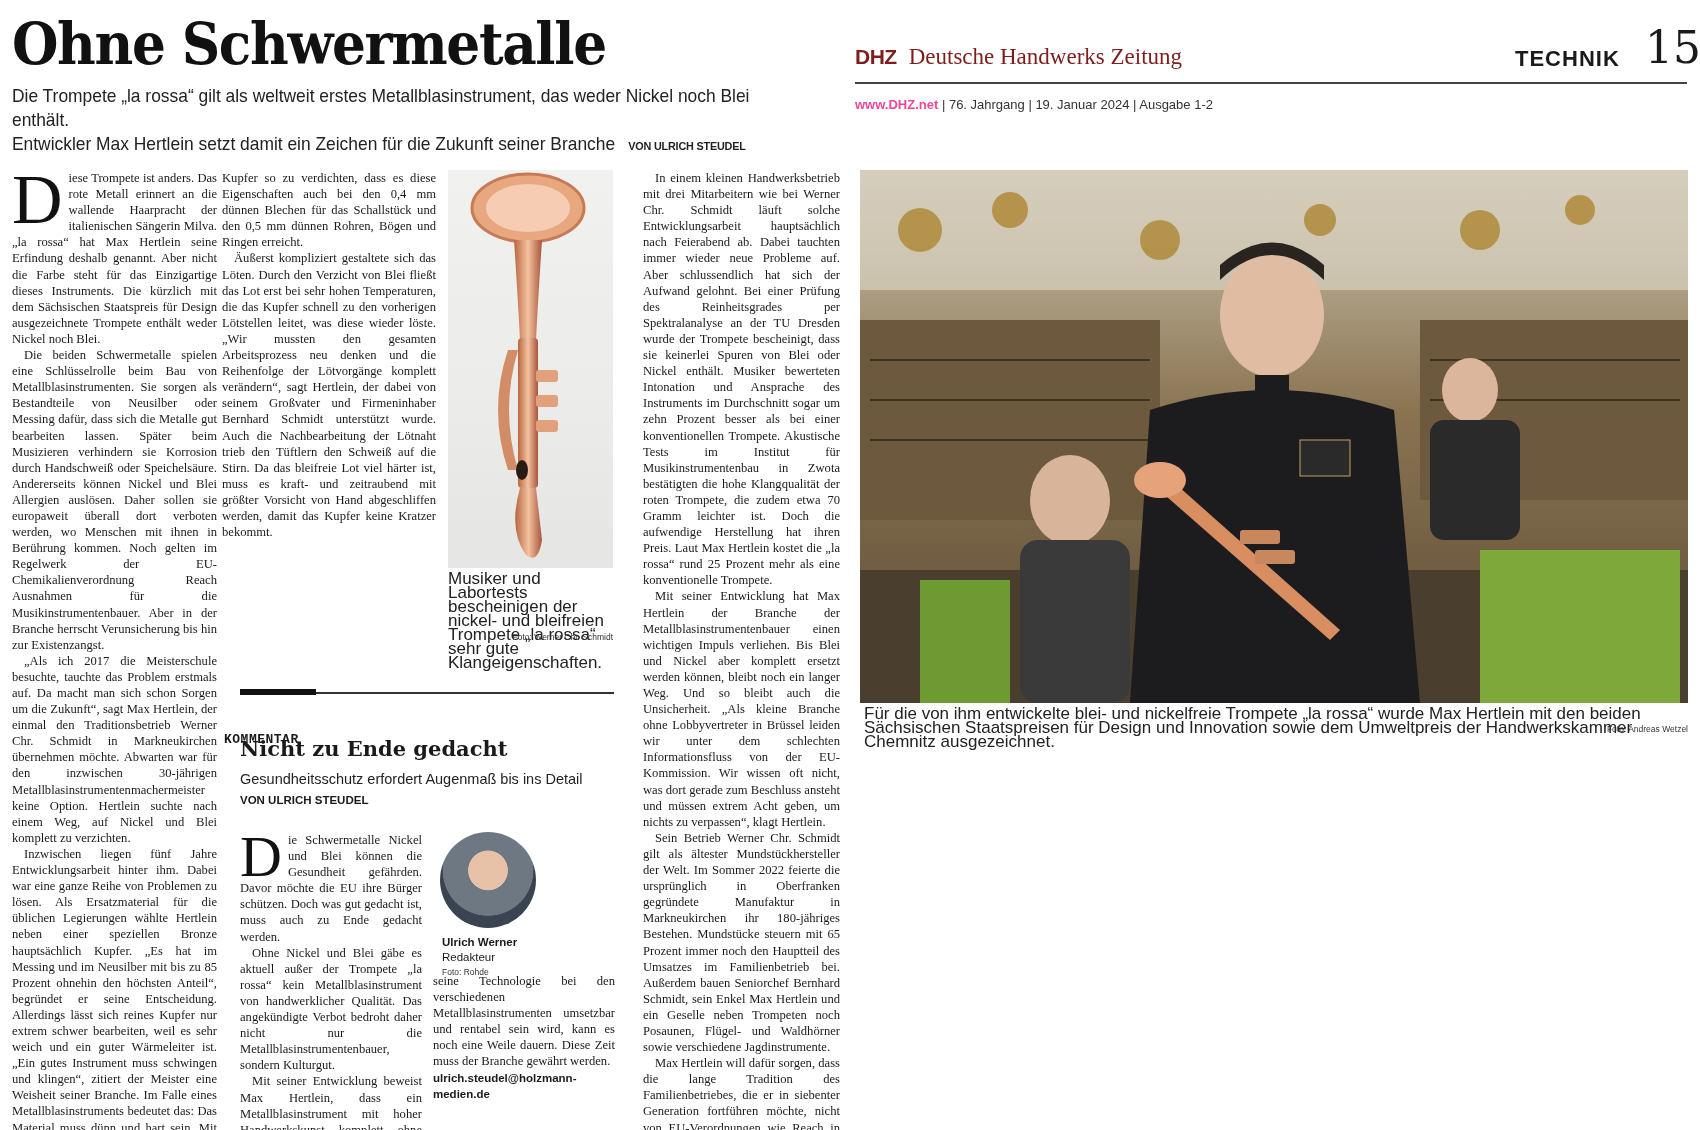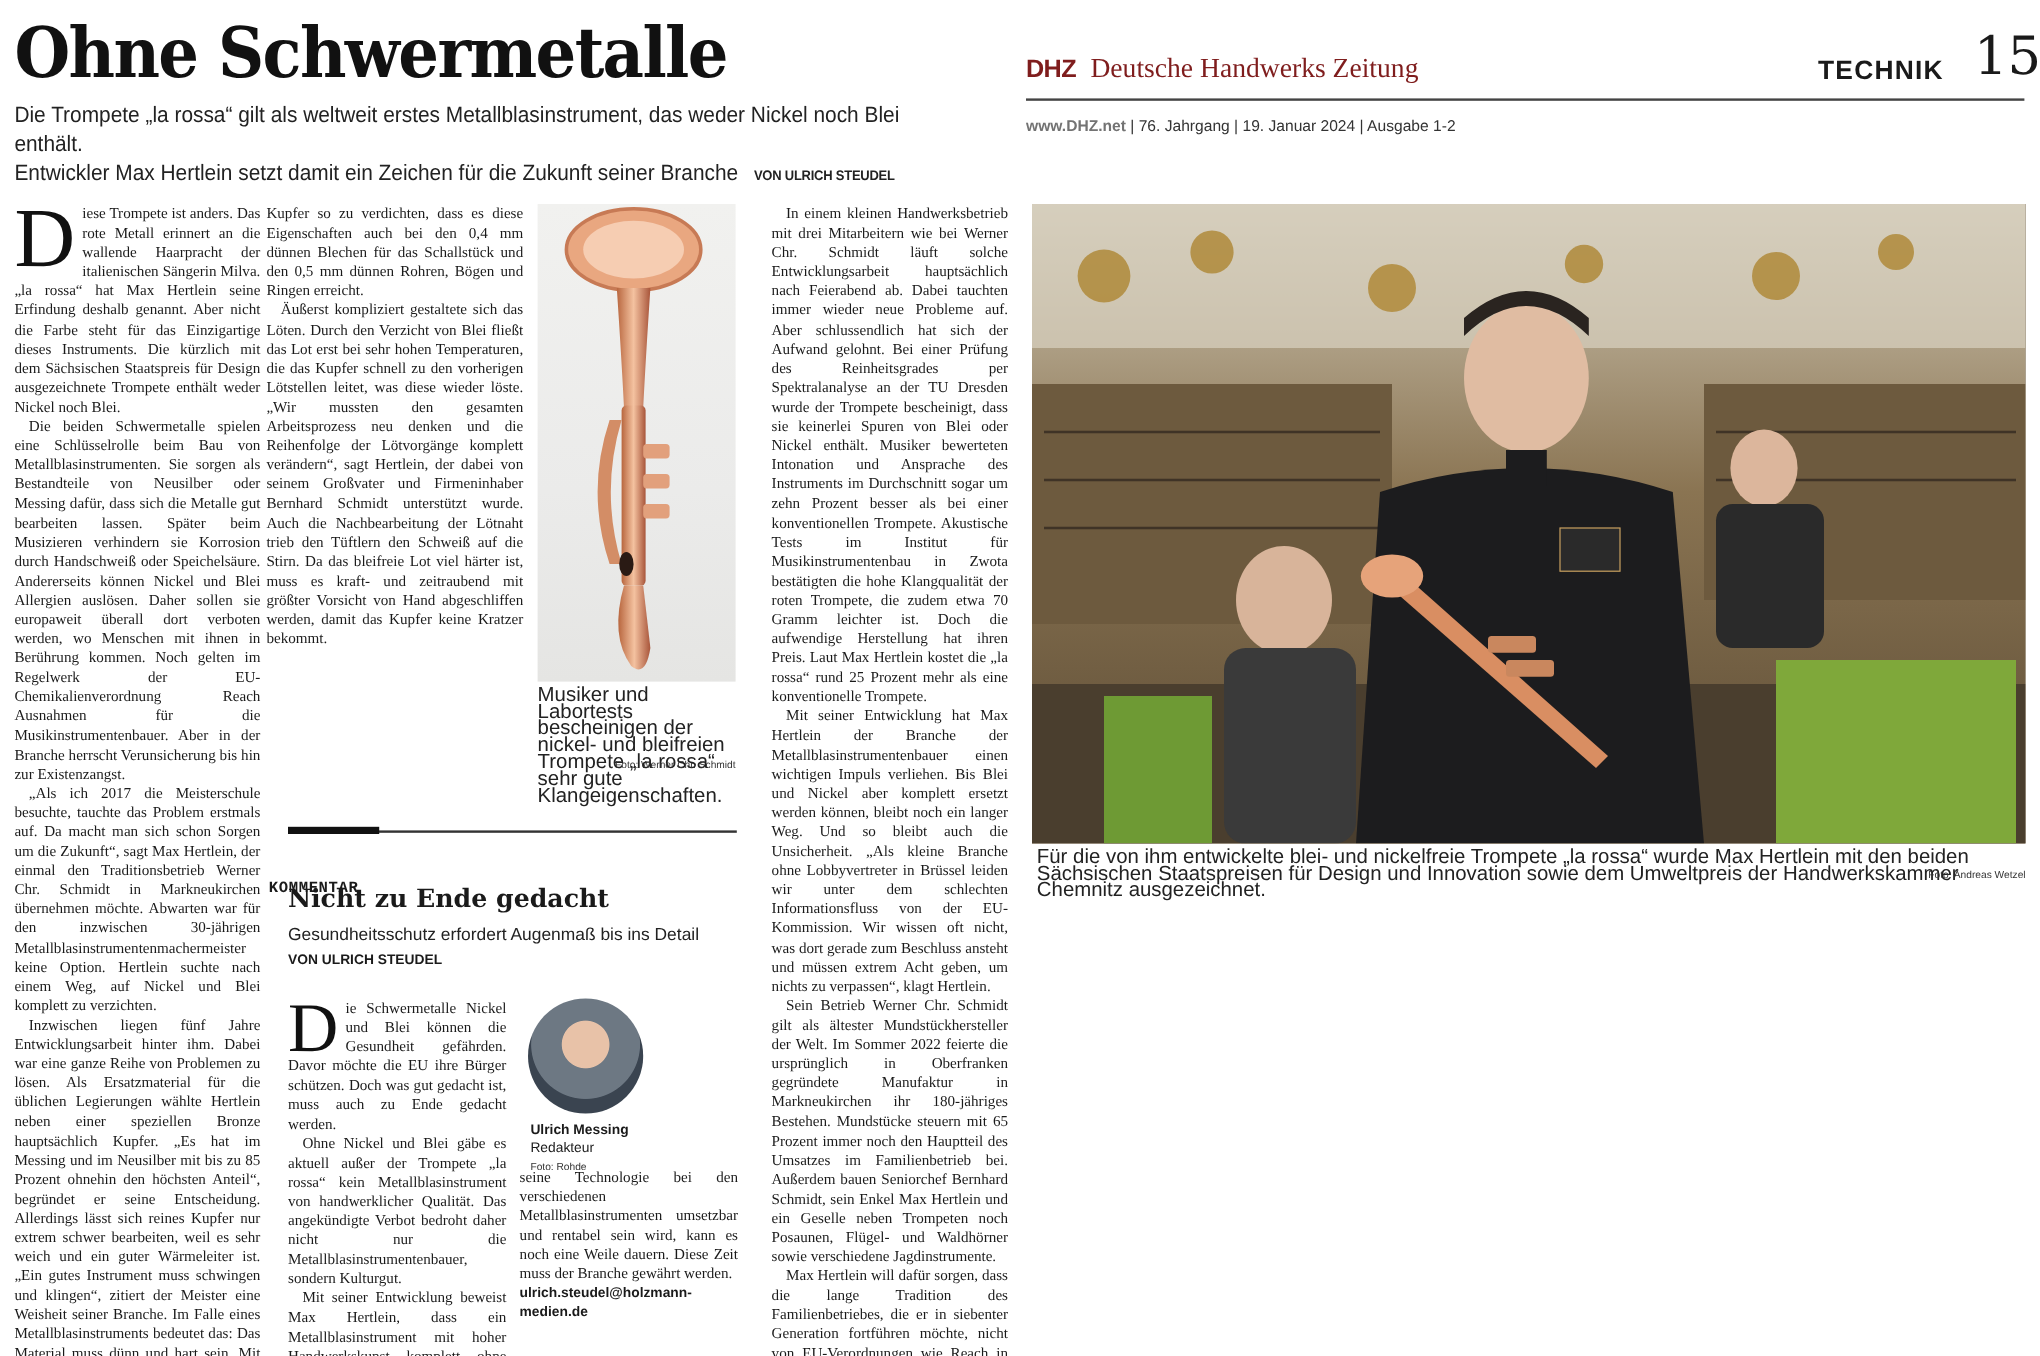--- a/index.html
+++ b/index.html
@@ -8,21 +8,21 @@
   .abs { position: absolute; }
   .headline { left: 12px; top: 4px; font-family: "DejaVu Serif", serif; font-weight: bold; font-size: 58px; letter-spacing: -1.5px; color: #111; line-height: 80px; transform: scaleX(0.92); transform-origin: left; }
   .deck { left: 12px; top: 84px; width: 840px; font-family: "Liberation Sans", sans-serif; font-size: 18.5px; line-height: 24px; color: #222; transform: scaleX(0.94); transform-origin: left; }
   .byline-top { font-family: "Liberation Sans", sans-serif; font-weight: bold; font-size: 11.5px; margin-left: 14px; letter-spacing: -0.2px; }
   .masthead { left: 855px; top: 44px; font-family: "Liberation Serif", serif; font-size: 23px; color: #7f1d1d; display: flex; align-items: baseline; gap: 12px; }
   .masthead .dhz { font-family: "Liberation Sans", sans-serif; font-weight: bold; font-size: 21px; letter-spacing: -0.5px; }
   .section { left: 1515px; top: 46px; font-family: "Liberation Sans", sans-serif; font-weight: bold; font-size: 22px; letter-spacing: 1px; }
   .pagenum { left: 1645px; top: 22px; font-family: "DejaVu Serif", serif; font-size: 44px; }
   .rule-top { left: 855px; top: 82px; width: 832px; height: 1.5px; background: #444; }
   .issue { left: 855px; top: 97px; font-family: "Liberation Sans", sans-serif; font-size: 13px; color: #333; }
-  .issue b { color: #737373; }
+  .issue b { color: #ec4899; }
   .col { font-size: 12.6px; line-height: 16.1px; text-align: justify; hyphens: auto; }
   .col p { text-indent: 12px; }
   .col p.first { text-indent: 0; }
   .dropcap { float: left; font-family: "Liberation Serif", serif; font-size: 70px; line-height: 56px; margin: 2px 6px 0 0; color: #111; }
   .dropcap.small { font-size: 58px; line-height: 46px; }
   .photo-trumpet { left: 448px; top: 170px; width: 165px; height: 398px; background: linear-gradient(180deg, #f1f1ef 0%, #ebebea 60%, #e5e5e3 100%); overflow: hidden; }
   .caption-small { font-family: Liberation Sans, sans-serif; font-size: 17px; line-height: 14px; color: #222; }
   .credit { font-family: "Liberation Sans", sans-serif; font-size: 8.5px; color: #333; text-align: right; }
   .photo-workshop { left: 860px; top: 170px; width: 828px; height: 533px; overflow: hidden; background: #7a6a52; }
   .kommentar-bar { left: 240px; top: 692px; width: 374px; height: 2px; background: #333; }
@@ -99,21 +99,21 @@
 <div class="abs k-deck">Gesundheitsschutz erfordert Augenmaß bis ins Detail</div>
 <div class="abs k-byline">VON ULRICH STEUDEL</div>
 
 <div class="abs col" style="left:240px; top:832px; width:182px;">
   <p class="first"><span class="dropcap small">D</span><span>ie Schwermetalle Nickel und Blei können die Gesundheit gefährden. Davor möchte die EU ihre Bürger schützen. Doch was gut gedacht ist, muss auch zu Ende gedacht werden.</span></p>
   <p>Ohne Nickel und Blei gäbe es aktuell außer der Trompete „la rossa“ kein Metallblasinstrument von handwerklicher Qualität. Das angekündigte Verbot bedroht daher nicht nur die Metallblasinstrumentenbauer, sondern Kulturgut.</p>
   <p>Mit seiner Entwicklung beweist Max Hertlein, dass ein Metallblasinstrument mit hoher Handwerkskunst komplett ohne Nickel und Blei gefertigt werden kann, ohne Einbußen in der Qualität. Doch bis</p>
 </div>
 
 <div class="abs avatar"></div>
-<div class="abs author-name">Ulrich Messing</div>
+<div class="abs author-name">Ulrich Werner</div>
 <div class="abs author-role">Redakteur</div>
 <div class="abs author-credit">Foto: Rohde</div>
 
 <div class="abs col" style="left:433px; top:973px; width:182px;">
   <p class="first">seine Technologie bei den verschiedenen Metallblasinstrumenten umsetzbar und rentabel sein wird, kann es noch eine Weile dauern. Diese Zeit muss der Branche gewährt werden.</p>
   <div class="email">ulrich.steudel@holzmann-medien.de</div>
 </div>
 
 <div class="abs col" style="left:643px; top:170px; width:197px;">
   <p>In einem kleinen Handwerksbetrieb mit drei Mitarbeitern wie bei Werner Chr. Schmidt läuft solche Entwicklungsarbeit hauptsächlich nach Feierabend ab. Dabei tauchten immer wieder neue Probleme auf. Aber schlussendlich hat sich der Aufwand gelohnt. Bei einer Prüfung des Reinheitsgrades per Spektralanalyse an der TU Dresden wurde der Trompete bescheinigt, dass sie keinerlei Spuren von Blei oder Nickel enthält. Musiker bewerteten Intonation und Ansprache des Instruments im Durchschnitt sogar um zehn Prozent besser als bei einer konventionellen Trompete. Akustische Tests im Institut für Musikinstrumentenbau in Zwota bestätigten die hohe Klangqualität der roten Trompete, die zudem etwa 70 Gramm leichter ist. Doch die aufwendige Herstellung hat ihren Preis. Laut Max Hertlein kostet die „la rossa“ rund 25 Prozent mehr als eine konventionelle Trompete.</p>

